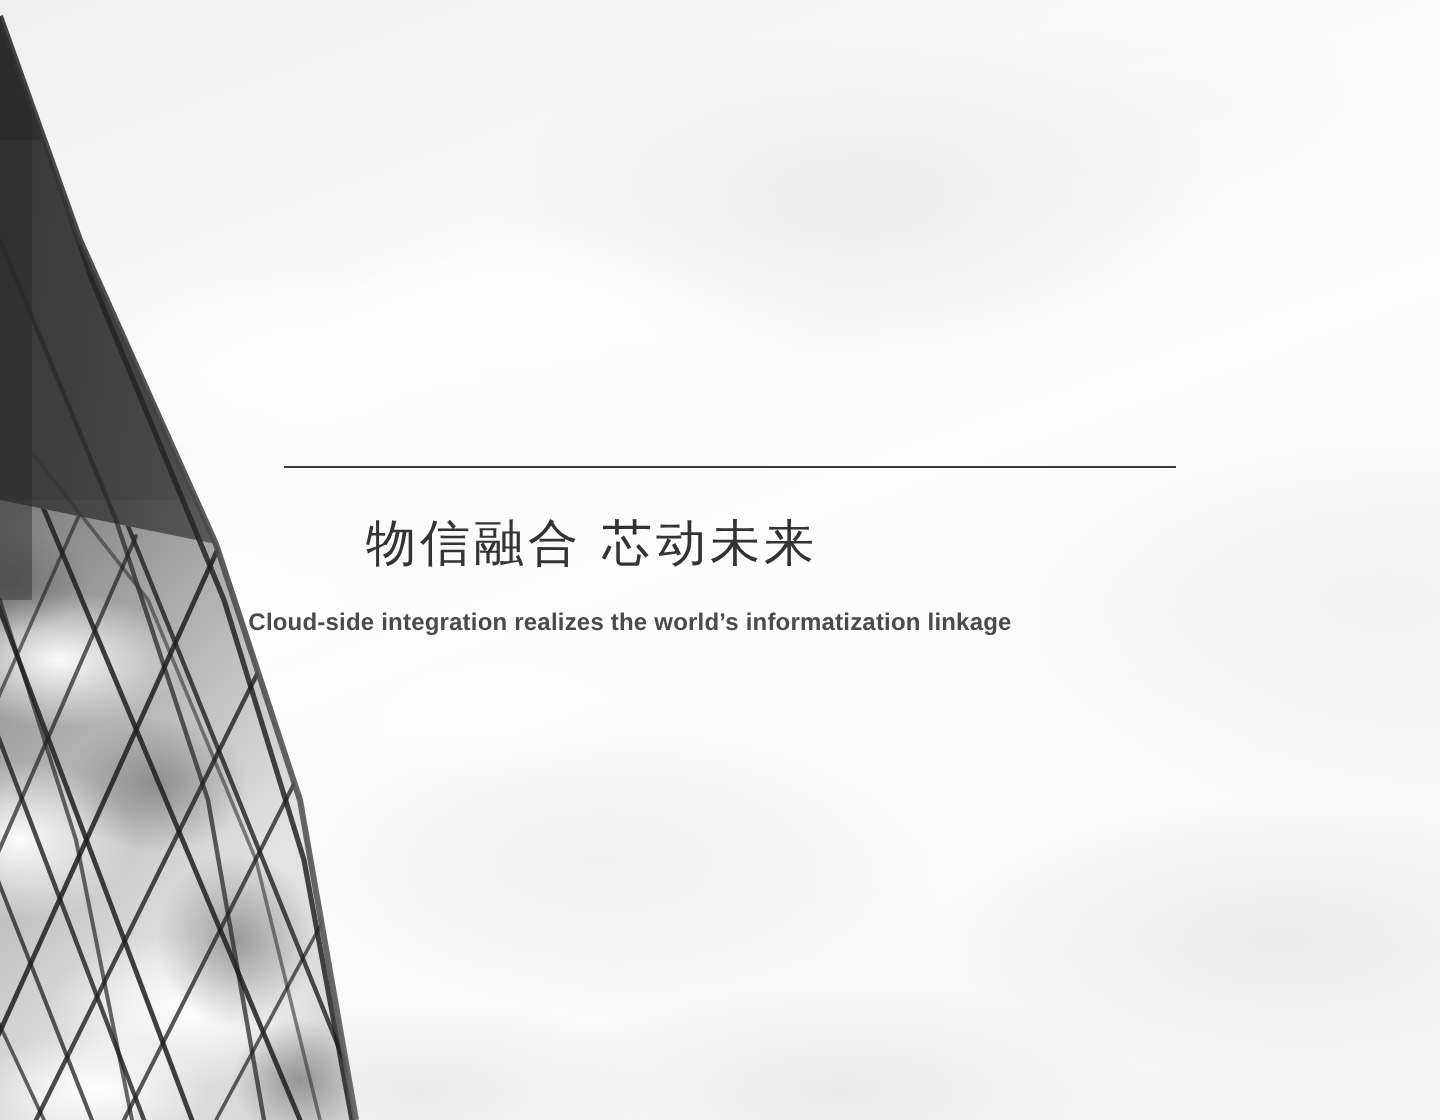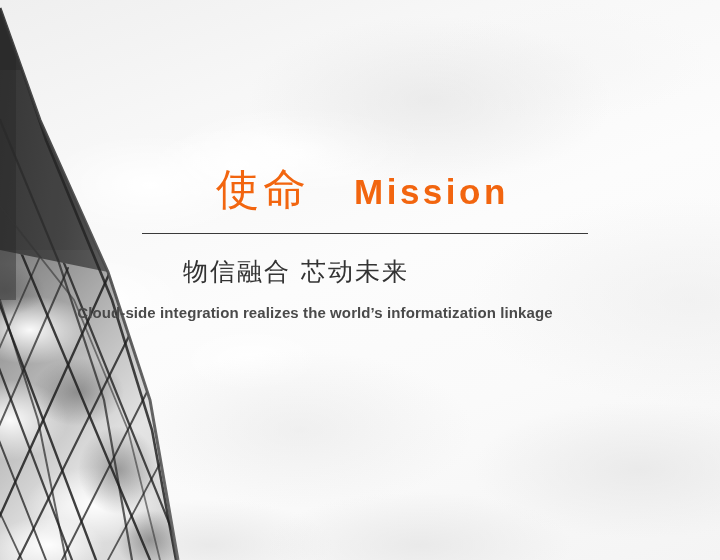--- a/index.html
+++ b/index.html
@@ -123,21 +123,21 @@
     color: #333333;
     line-height: 1.25;
   }
 
   .tagline {
     position: absolute;
     left: 0;
     width: 630px;
     text-align: center;
     font-family: "Liberation Sans", "DejaVu Sans", sans-serif;
-    font-size: 15px;
+    font-size: 12px;
     font-weight: 600;
     color: #4a4a4a;
     letter-spacing: 0.1px;
     line-height: 1.35;
   }
 
   .tagline-1 { top: 303px; }
   .tagline-2 { top: 327px; }
 </style>
 </head>
@@ -225,24 +225,20 @@
         <path d="M-20,470 L68,268" stroke-width="2" opacity="0.7"></path>
         <path d="M-20,392 L42,252" stroke-width="1.8" opacity="0.62"></path>
       </g>
 
       <path d="M0,8 L40,120 L108,272 L150,400 L178,560" fill="none" stroke="url(#edgeShade)" stroke-width="3" opacity="0.9"></path>
     </svg>
   </div>
 
   <div class="content">
 
-    <div class="title-row">
-      <span class="title-cn">使命</span>
-      <span class="title-en">Mission</span>
-    </div>
 
     <div class="divider"></div>
 
     <div class="subtitle-cn">物信融合 芯动未来</div>
 
     <div class="tagline tagline-1">Cloud-side integration realizes the world’s informatization linkage</div>
 
 
   </div>
 </div>

